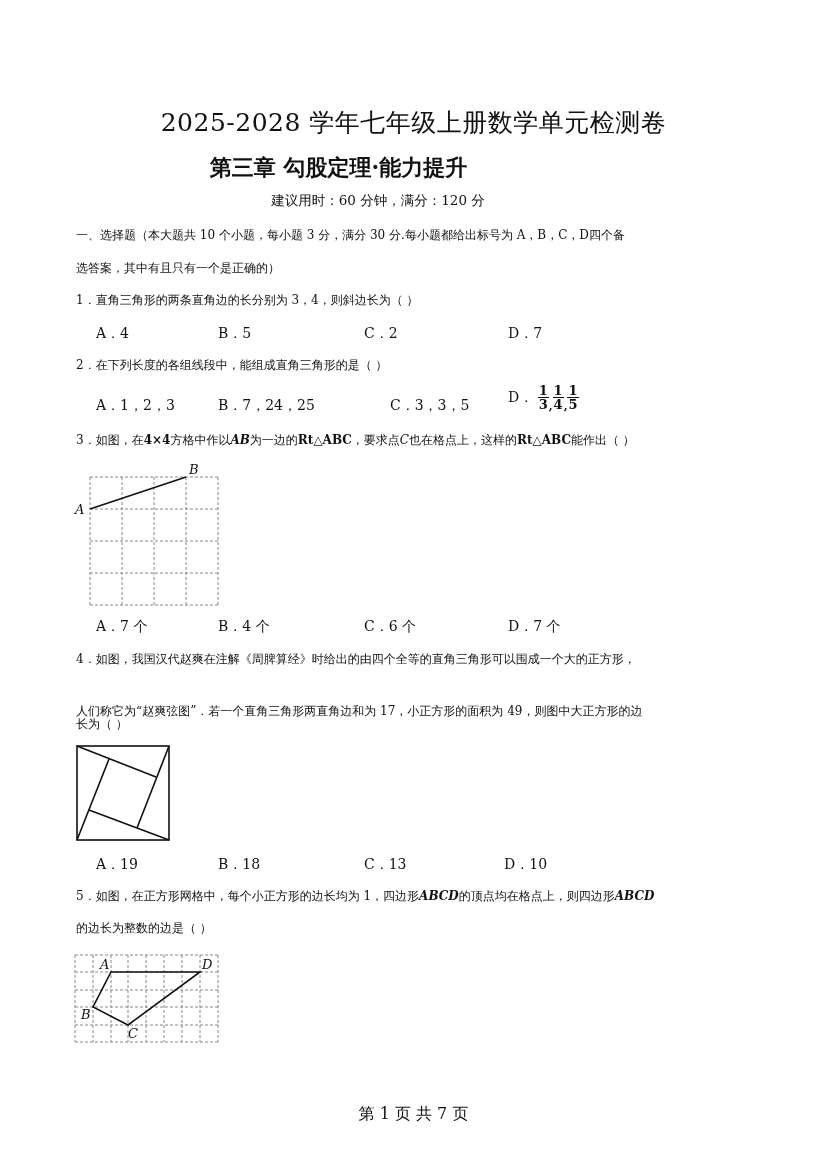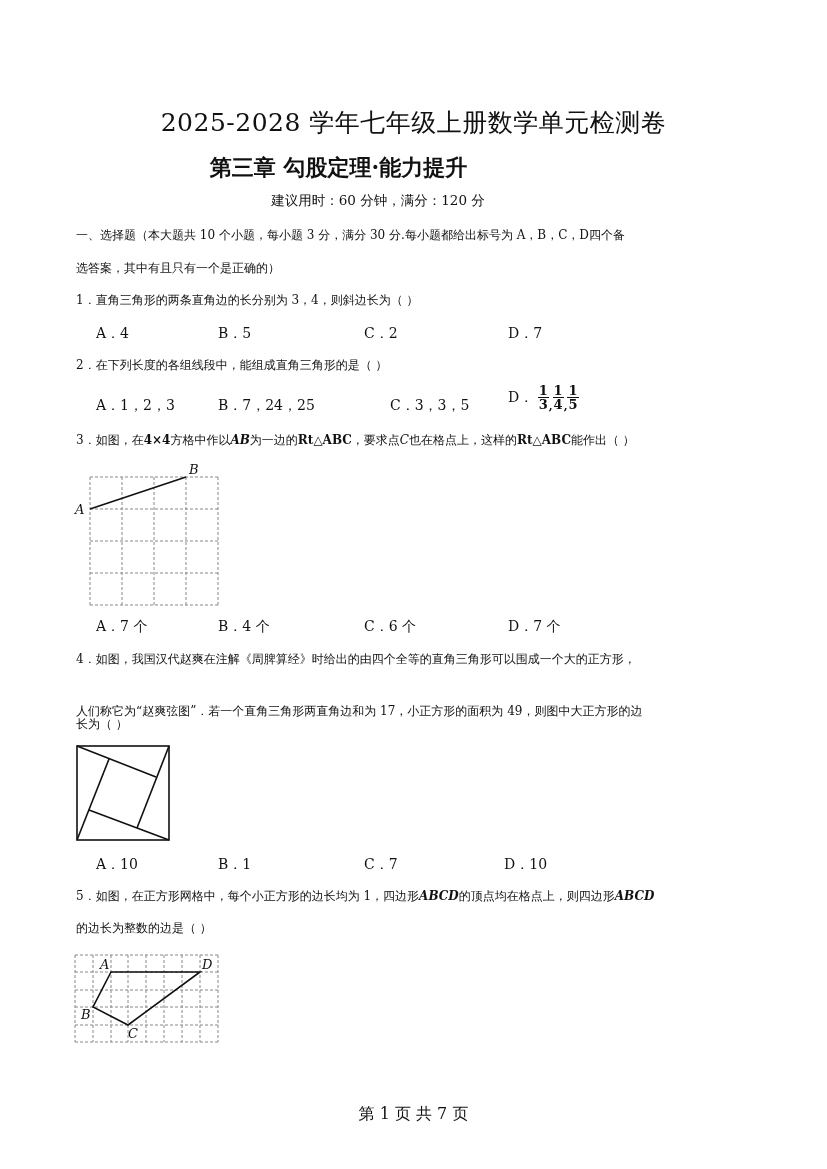--- a/index.html
+++ b/index.html
@@ -87,23 +87,23 @@
 <div class="abs txt" style="top:716px;">长为（    ）</div>
 
 <svg style="left:70px;top:740px;" width="110" height="110">
   <rect class="seg" x="7" y="6" width="92" height="94"></rect>
   <line class="seg" x1="7" y1="6" x2="86" y2="37"></line>
   <line class="seg" x1="99" y1="6" x2="67" y2="88"></line>
   <line class="seg" x1="99" y1="100" x2="19" y2="70"></line>
   <line class="seg" x1="7" y1="100" x2="39" y2="19"></line>
 </svg>
 
-<div class="abs opt" style="top:856px;left:96px;">A．10</div>
-<div class="abs opt" style="top:856px;left:218px;">B．1</div>
-<div class="abs opt" style="top:856px;left:364px;">C．7</div>
+<div class="abs opt" style="top:856px;left:96px;">A．19</div>
+<div class="abs opt" style="top:856px;left:218px;">B．18</div>
+<div class="abs opt" style="top:856px;left:364px;">C．13</div>
 <div class="abs opt" style="top:856px;left:504px;">D．10</div>
 
 <div class="abs txt" style="top:888px;">
   <span>5．如图，在正方形网格中，每个小正方形的边长均为 1，四边形</span><span class="bm">ABCD</span><span>的顶点均在格点上，则四边形</span><span class="bm">ABCD</span>
 </div>
 <div class="abs txt" style="top:920px;">的边长为整数的边是（    ）</div>
 
 <svg style="left:70px;top:950px;" width="160" height="100">
   <g>
     <line class="grid-line" x1="5" y1="5" x2="148" y2="5"></line>

